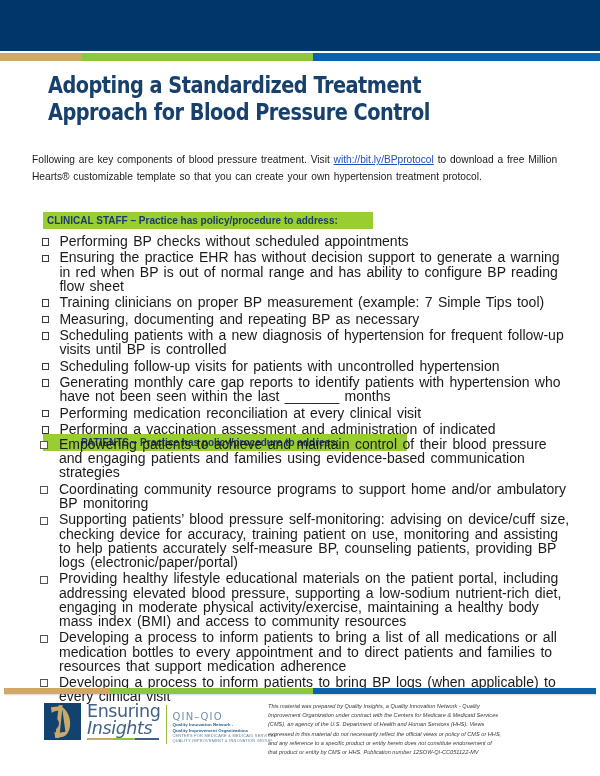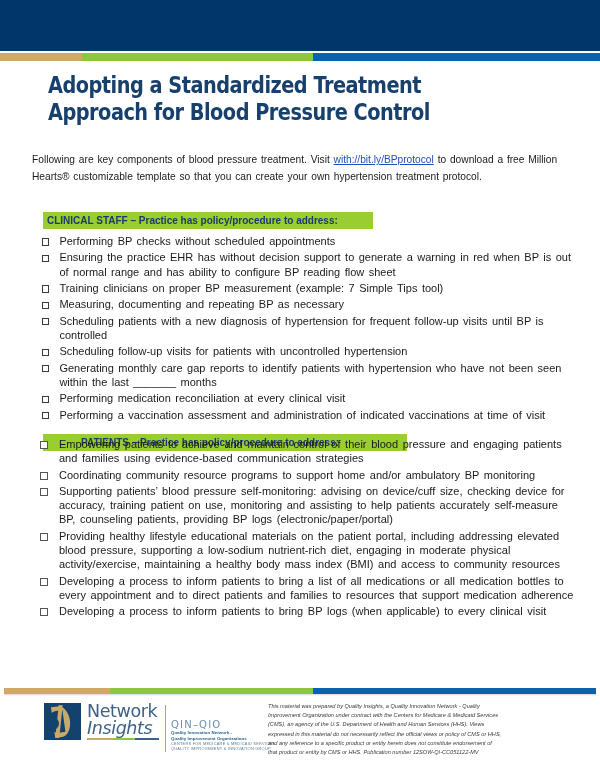--- a/index.html
+++ b/index.html
@@ -79,21 +79,21 @@
   .box{
     flex:0 0 auto;
     width:5.4px;height:5.4px;
     border:1px solid #3a3a3a;
     margin:4.2px 10px 0 12px;
     background:#fff;
   }
   .box.thin{border:0.9px solid #555;}
   .itxt{
     flex:1 1 auto;
-    font-size:11px;
+    font-size:14px;
     line-height:14.2px;
     color:#1a1a1a;
     word-spacing:1.4px;
   }
   #list-patients .box{width:6px;height:6px;margin-left:10px;margin-right:11px;}
   #list-patients .itxt{word-spacing:1.6px;}
 
   
   .footer-rule{
     position:absolute;left:4px;top:688px;width:592px;height:6px;
@@ -144,21 +144,21 @@
     display:block;
   }
   .logo-i{margin-top:-1px;font-style:italic;}
   .logo-underline{
     width:72px;height:2px;margin-top:1px;
     background:linear-gradient(to right,#c8a96a 0 26px,#8dc63f 26px 48px,#3f6184 48px 72px);
   }
   .logo-div{
     width:1px;align-self:stretch;background:#9bbf3c;margin:2px 5px 0 6px;
   }
-  .qin-block{margin-top:16px;}
+  .qin-block{margin-top:8px;}
   .qin-title{
     font-family:"DejaVu Sans", sans-serif;
     font-size:10px;letter-spacing:1.2px;color:#6f8fa8;line-height:11px;
   }
   .qin-l1,.qin-l2{
     font-size:4.4px;font-weight:bold;color:#1d5c8e;line-height:5.6px;letter-spacing:0.05px;
   }
   .qin-l3,.qin-l4{
     font-size:3.9px;color:#5f7d93;line-height:5.2px;letter-spacing:0.25px;
   }
@@ -270,21 +270,21 @@
   <div class="footer-shadow"></div>
 
   <div class="logo-wrap">
     <div class="logo-mark">
       <div class="swoosh1"></div>
       <div class="swoosh2"></div>
       <div class="bar"></div>
       <div class="cut"></div>
     </div>
     <div class="logo-text">
-      <span class="logo-q">Network</span>
+      <span class="logo-q">Ensuring</span>
       <span class="logo-i">Insights</span>
       <div class="logo-underline"></div>
     </div>
     <div class="logo-div"></div>
     <div class="qin-block">
       <div class="qin-title">QIN–QIO</div>
       <div class="qin-l1">Quality Innovation Network -</div>
       <div class="qin-l2">Quality Improvement Organizations</div>
       <div class="qin-l3">CENTERS FOR MEDICARE &amp; MEDICAID SERVICES</div>
       <div class="qin-l4">QUALITY IMPROVEMENT &amp; INNOVATION GROUP</div>

